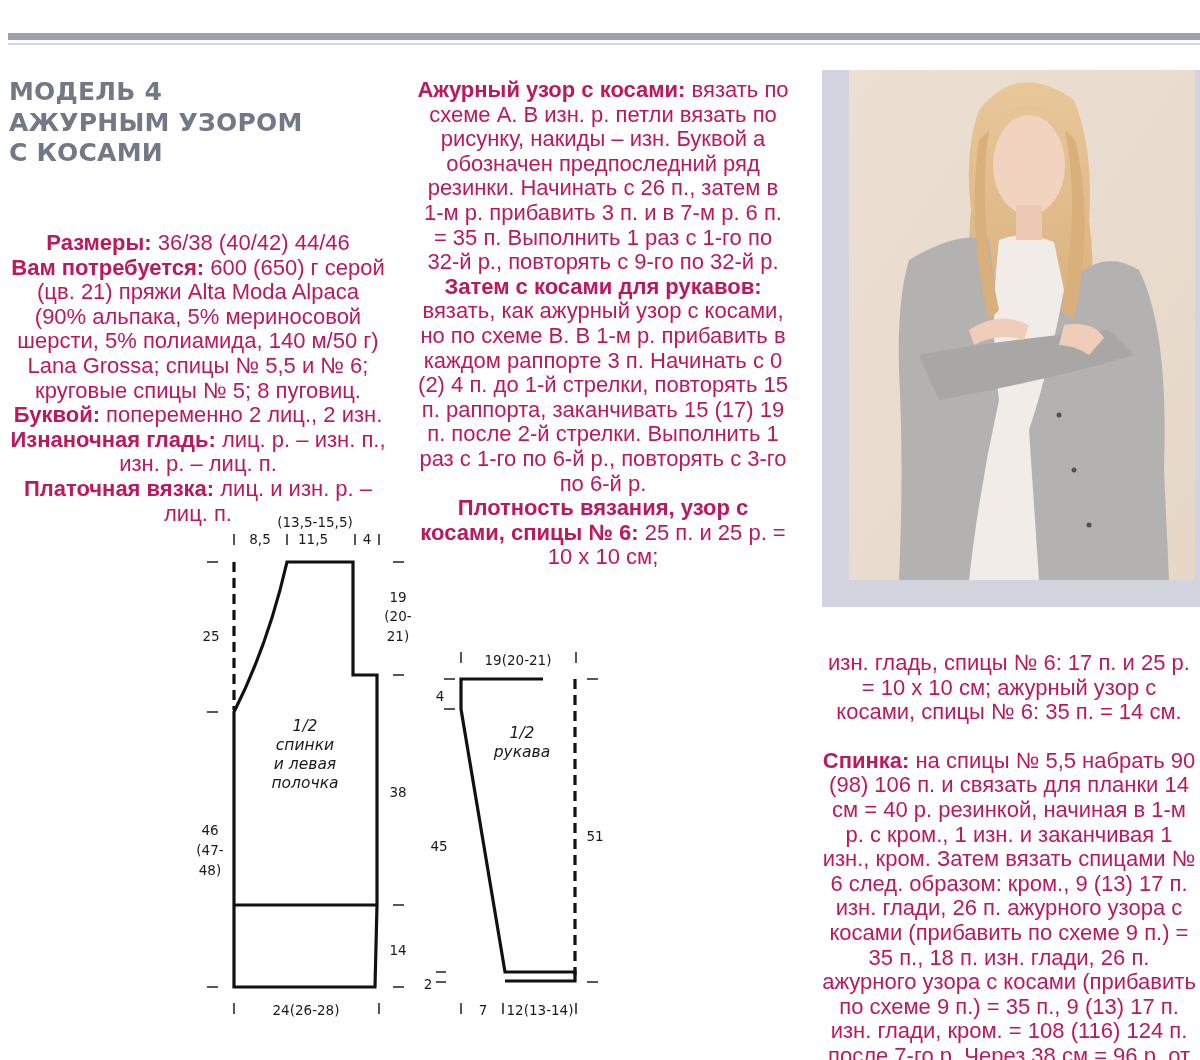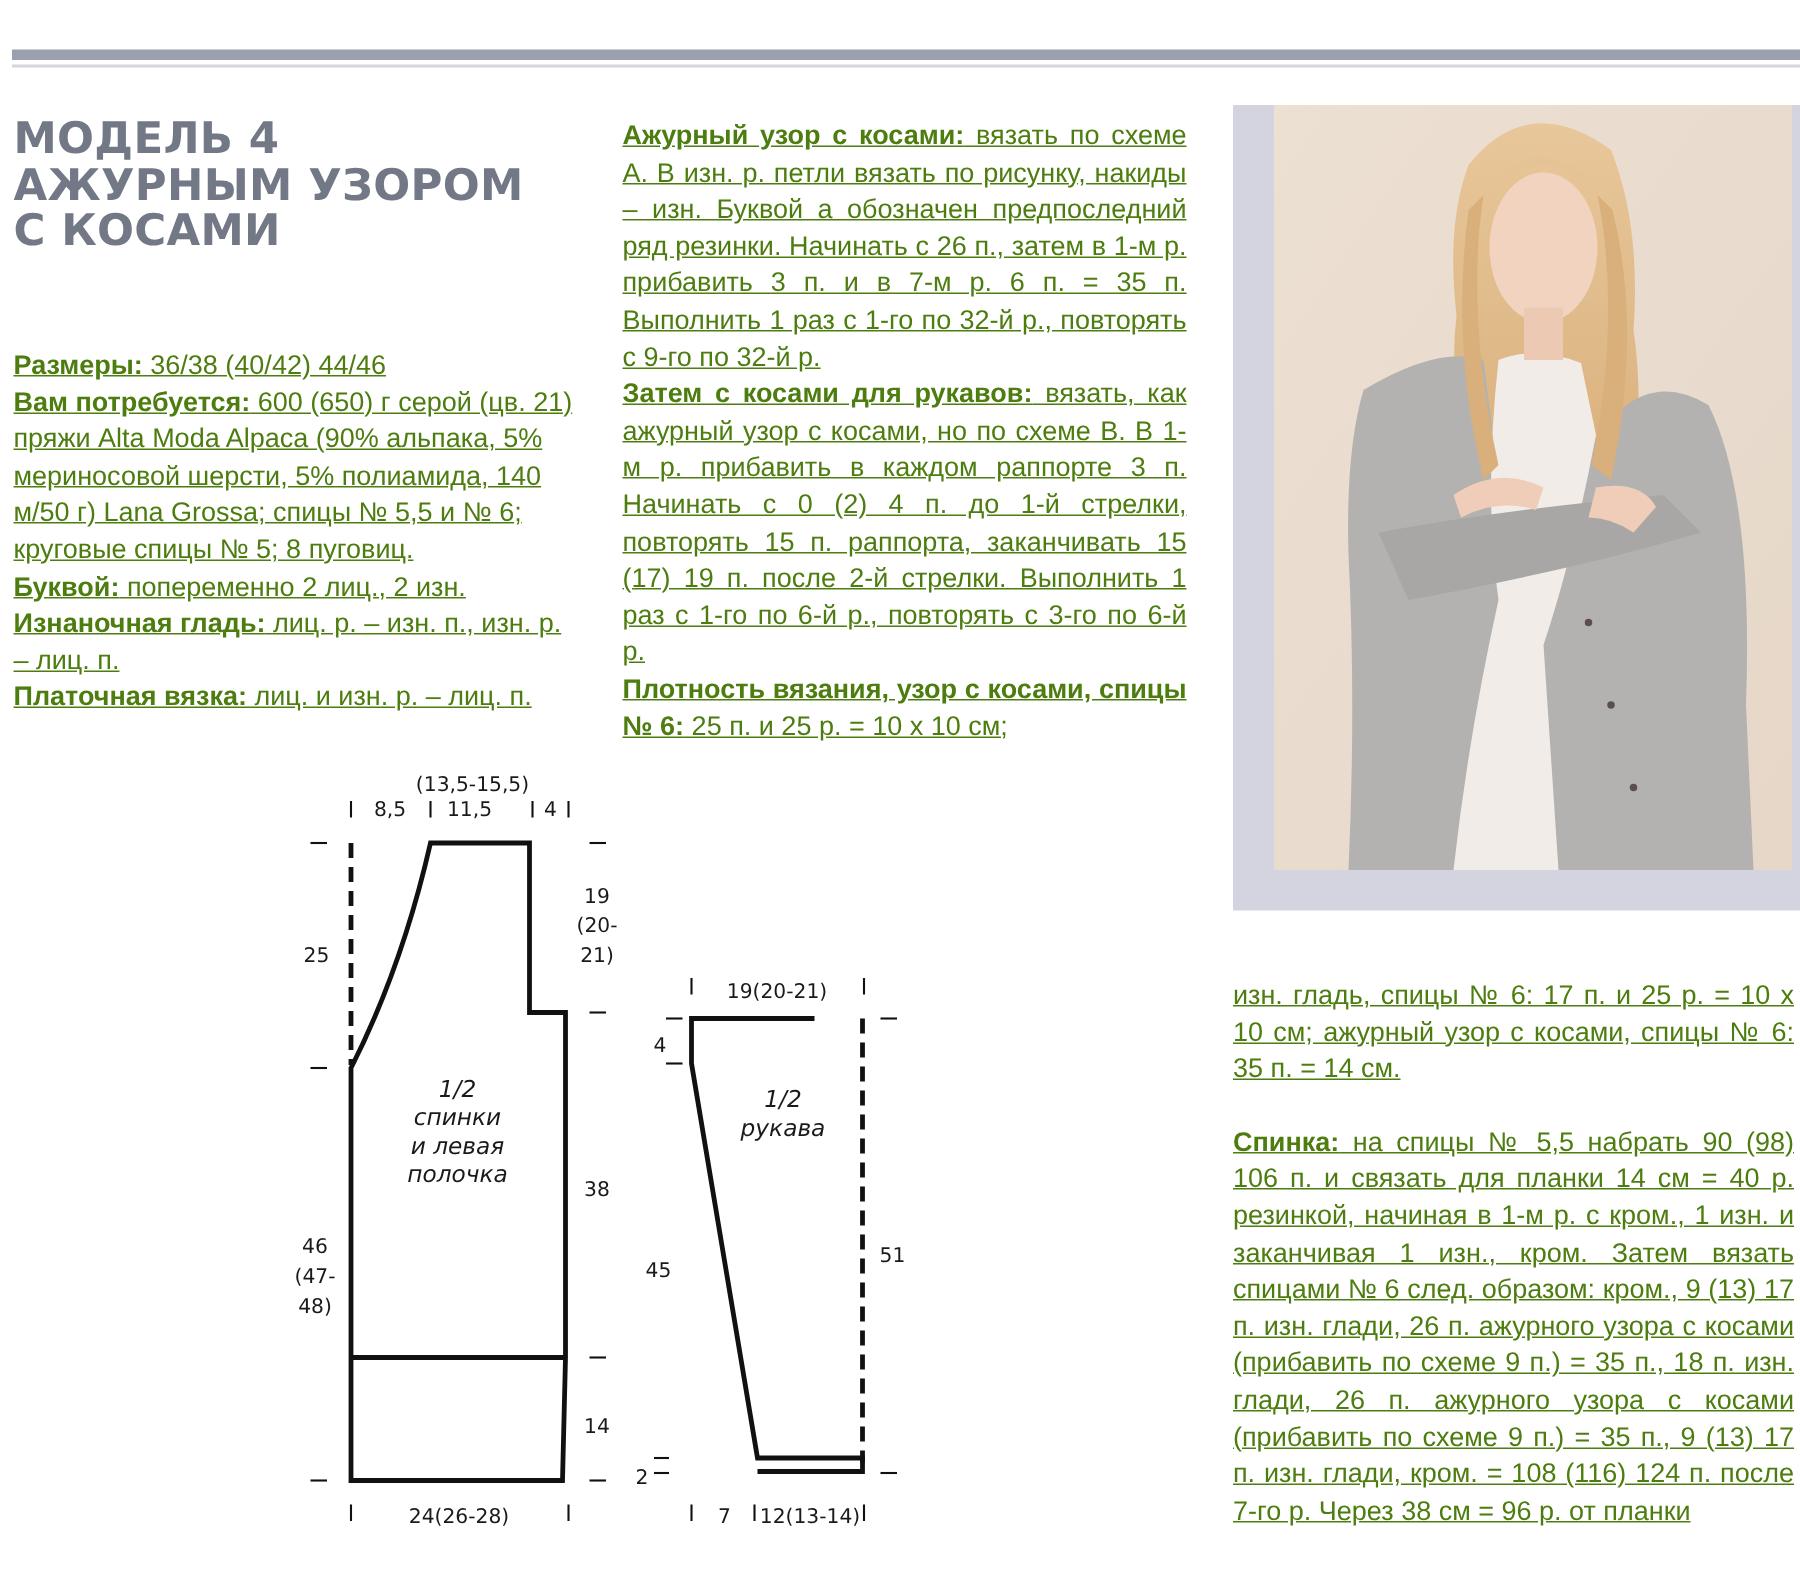--- a/index.html
+++ b/index.html
@@ -2,26 +2,26 @@
 <html><head>
 <meta charset="utf-8">
 <style>
   html, body { margin:0; padding:0; }
   body { width:1200px; height:1060px; background:#ffffff; position:relative; overflow:hidden;
          font-family:"Liberation Sans", sans-serif; color:#1a1a1a; }
   .topbar { position:absolute; left:8px; top:33px; width:1192px; height:7px; background:#9aa0ad; }
   .topline { position:absolute; left:8px; top:43px; width:1192px; height:2px; background:#d4d6dc; }
 
   .title { position:absolute; left:9px; top:77px; width:400px; margin:0;
-           font-family:"DejaVu Sans", sans-serif; font-weight:bold; font-size:29px; line-height:30.5px;
+           font-family:"DejaVu Sans", sans-serif; font-weight:bold; font-size:25px; line-height:30.5px;
            color:#737886; letter-spacing:0.2px; }
   .title span { display:block; }
 
-  .col { position:absolute; font-size:18px; line-height:24.6px; color:#4d7c0f;text-decoration:underline; }
-  .col p { margin:0; }
+  .col { position:absolute; font-size:22px; line-height:24.6px; color:#be185d; }
+  .col p { margin:0;text-align:center; }
   .col b { font-weight:bold; }
   .col1 { left:9px; top:231px; width:378px; }
   .col2 { left:415px; top:78px; width:376px; text-align:justify; }
   .col3 { left:822px; top:639px; width:374px; text-align:justify;margin-top:12px; }
   .gap { height:24px; }
 
   .photo-frame { position:absolute; left:822px; top:70px; width:378px; height:537px; background:#d3d4e0; }
   .photo { position:absolute; left:849px; top:70px; width:346px; height:510px; overflow:hidden; }
 
   .diagram { position:absolute; left:190px; top:505px; width:430px; height:530px; }

